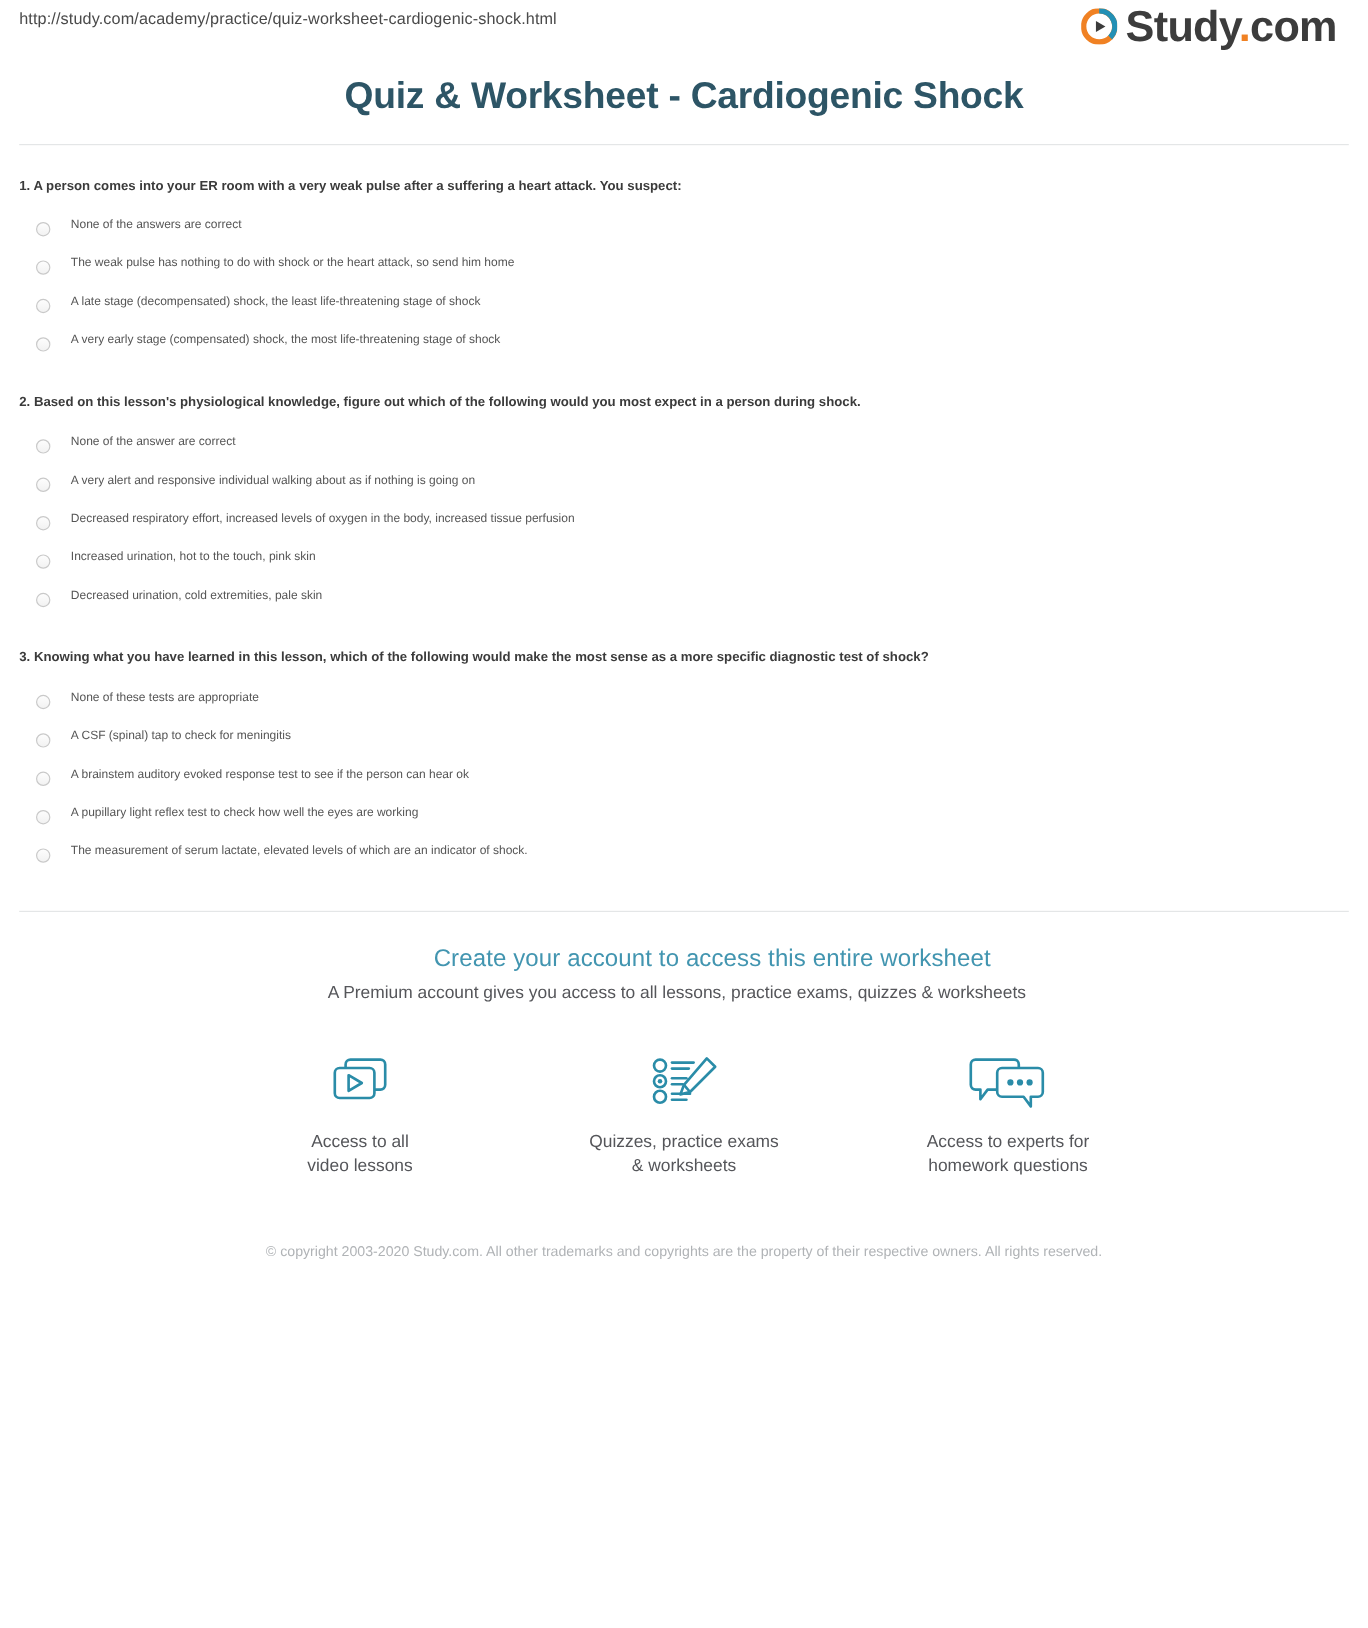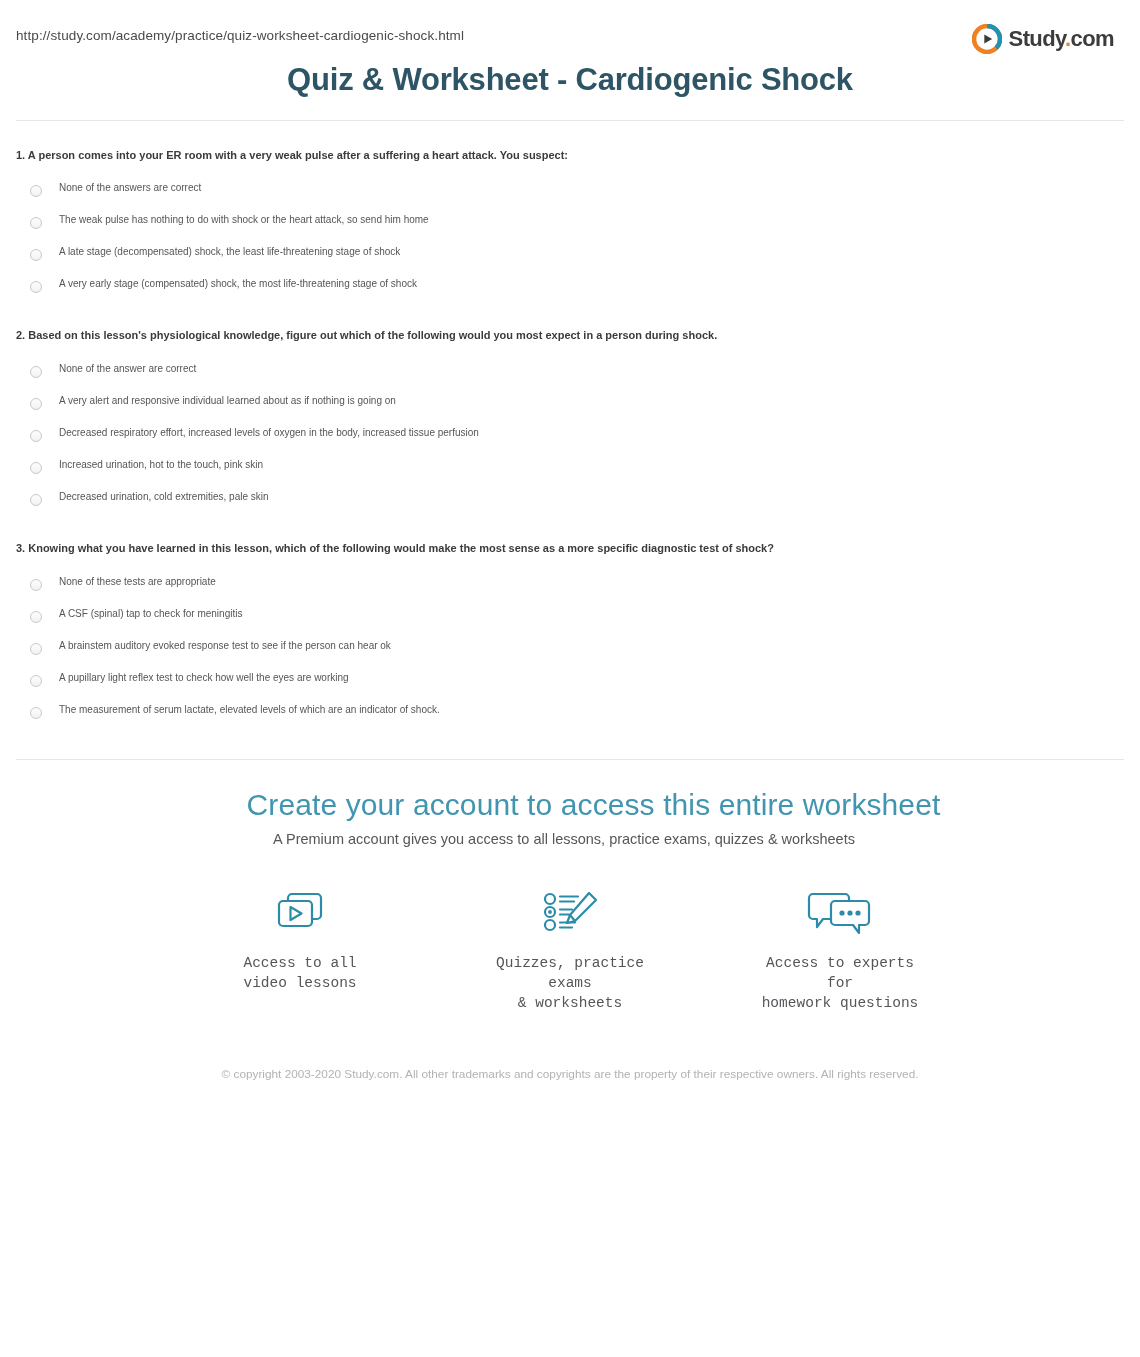--- a/index.html
+++ b/index.html
@@ -15,21 +15,21 @@
     color: #444444;
     position: relative;
     overflow: hidden;
   }
 
   
   .page-header {
     display: flex;
     align-items: flex-start;
     justify-content: space-between;
-    padding: 24px 16px 0 16px;
+    padding: 4px 16px 0 16px;
     height: 56px;
   }
   .url-text {
     font-size: 13.5px;
     color: #4a4a4a;
     letter-spacing: 0.1px;
     padding-top: 4px;
     white-space: nowrap;
   }
   .logo {
@@ -38,21 +38,21 @@
     gap: 7px;
     padding-right: 10px;
   }
   .logo-mark {
     width: 30px;
     height: 30px;
     flex: 0 0 30px;
     position: relative;
   }
   .logo-word {
-    font-size: 22px;
+    font-size: 36px;
     font-weight: bold;
     color: #3c3c3c;
     letter-spacing: -0.6px;
     line-height: 1;
   }
   .logo-dot { color: #f08123; }
 
   
   .title-wrap {
     padding: 6px 16px 0 16px;
@@ -115,42 +115,41 @@
   .footer-rule {
     margin: 32px 16px 0 16px;
     border: 0;
     border-top: 1px solid #e4e6e7;
   }
   .cta {
     text-align: center;
     padding-top: 28px;
   }
   .cta-heading {
-    font-size: 30px;
+    font-size: 20px;
     color: #4295b0;
     margin: 0;
     font-weight: normal;
     letter-spacing: 0.1px;
     padding-left: 47px;
   }
   .cta-sub {
     font-size: 14.5px;
     color: #55565a;
     margin: 9px 12px 0 0;
   }
   .features {
     display: flex;
     justify-content: center;
     gap: 112px;
     margin-top: 38px;
   }
   .feature {
     width: 158px;
     text-align: center;
-    font-family: Liberation Mono, monospace;
   }
   .feature-icon {
     height: 54px;
     display: flex;
     align-items: center;
     justify-content: center;
   }
   .feature-label {
     margin-top: 14px;
     font-size: 14.5px;
@@ -217,21 +216,21 @@
 
   <div class="question-block">
     <p class="question-text">2. Based on this lesson's physiological knowledge, figure out which of the following would you most expect in a person during shock.</p>
     <ul class="answers">
       <li class="answer-row">
         <span class="radio"></span>
         <span class="answer-label">None of the answer are correct</span>
       </li>
       <li class="answer-row">
         <span class="radio"></span>
-        <span class="answer-label">A very alert and responsive individual learned about as if nothing is going on</span>
+        <span class="answer-label">A very alert and responsive individual walking about as if nothing is going on</span>
       </li>
       <li class="answer-row">
         <span class="radio"></span>
         <span class="answer-label">Decreased respiratory effort, increased levels of oxygen in the body, increased tissue perfusion</span>
       </li>
       <li class="answer-row">
         <span class="radio"></span>
         <span class="answer-label">Increased urination, hot to the touch, pink skin</span>
       </li>
       <li class="answer-row">

